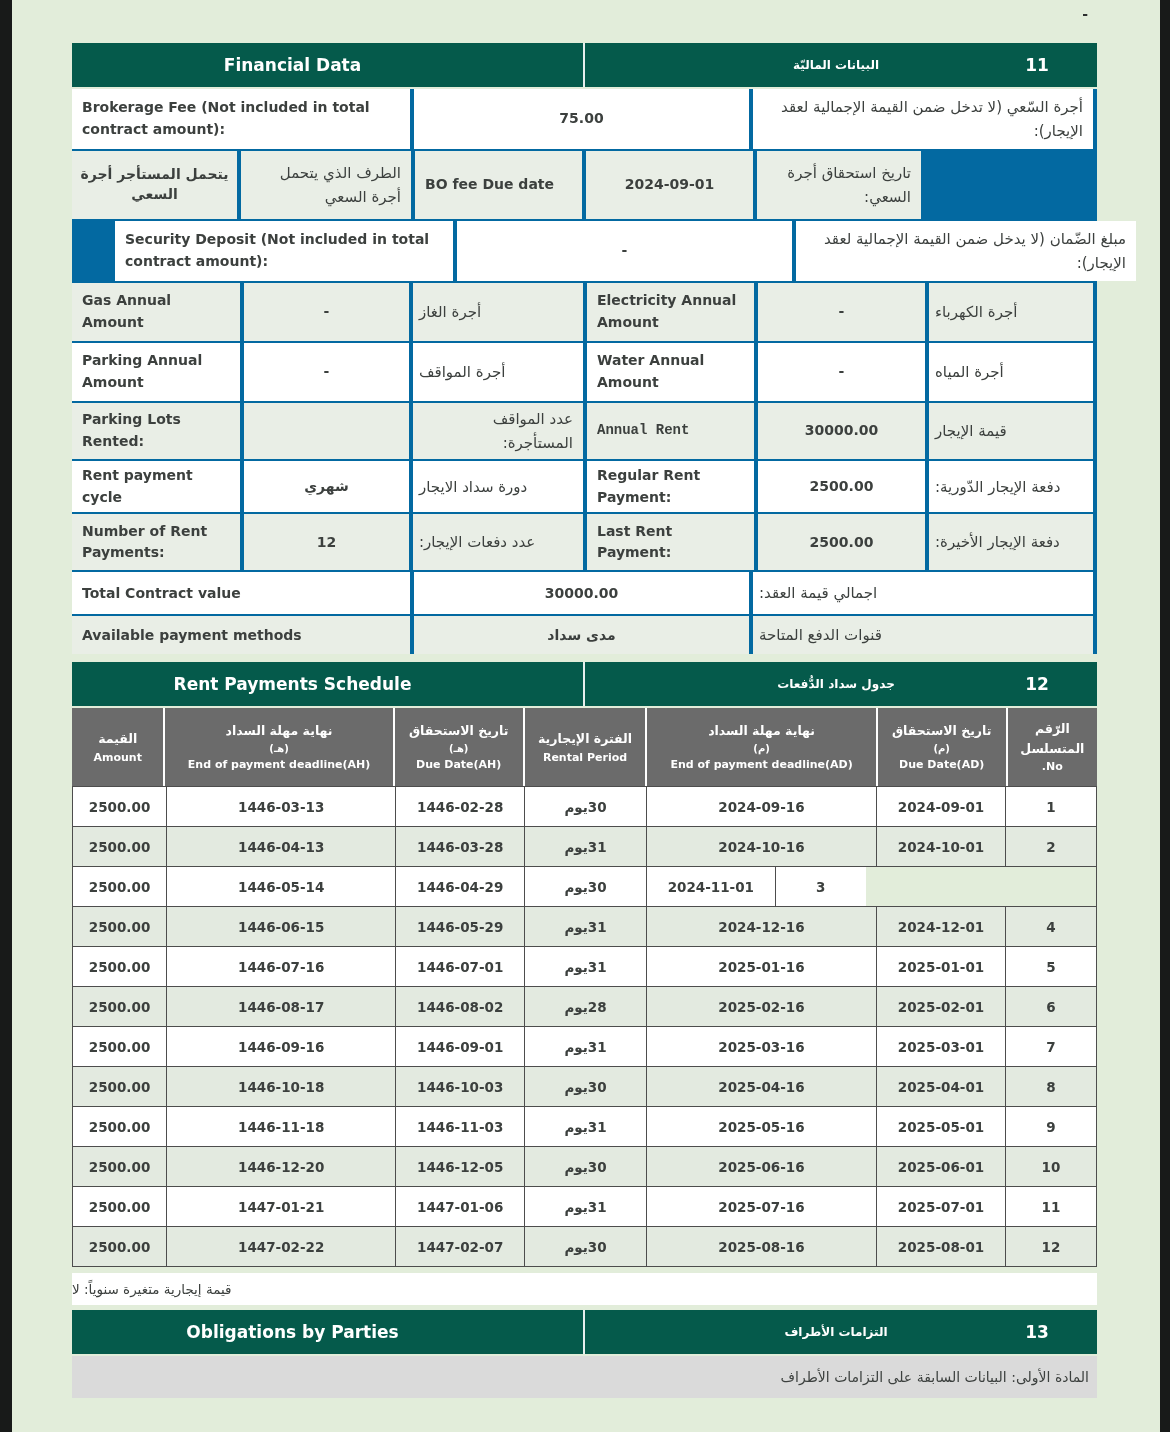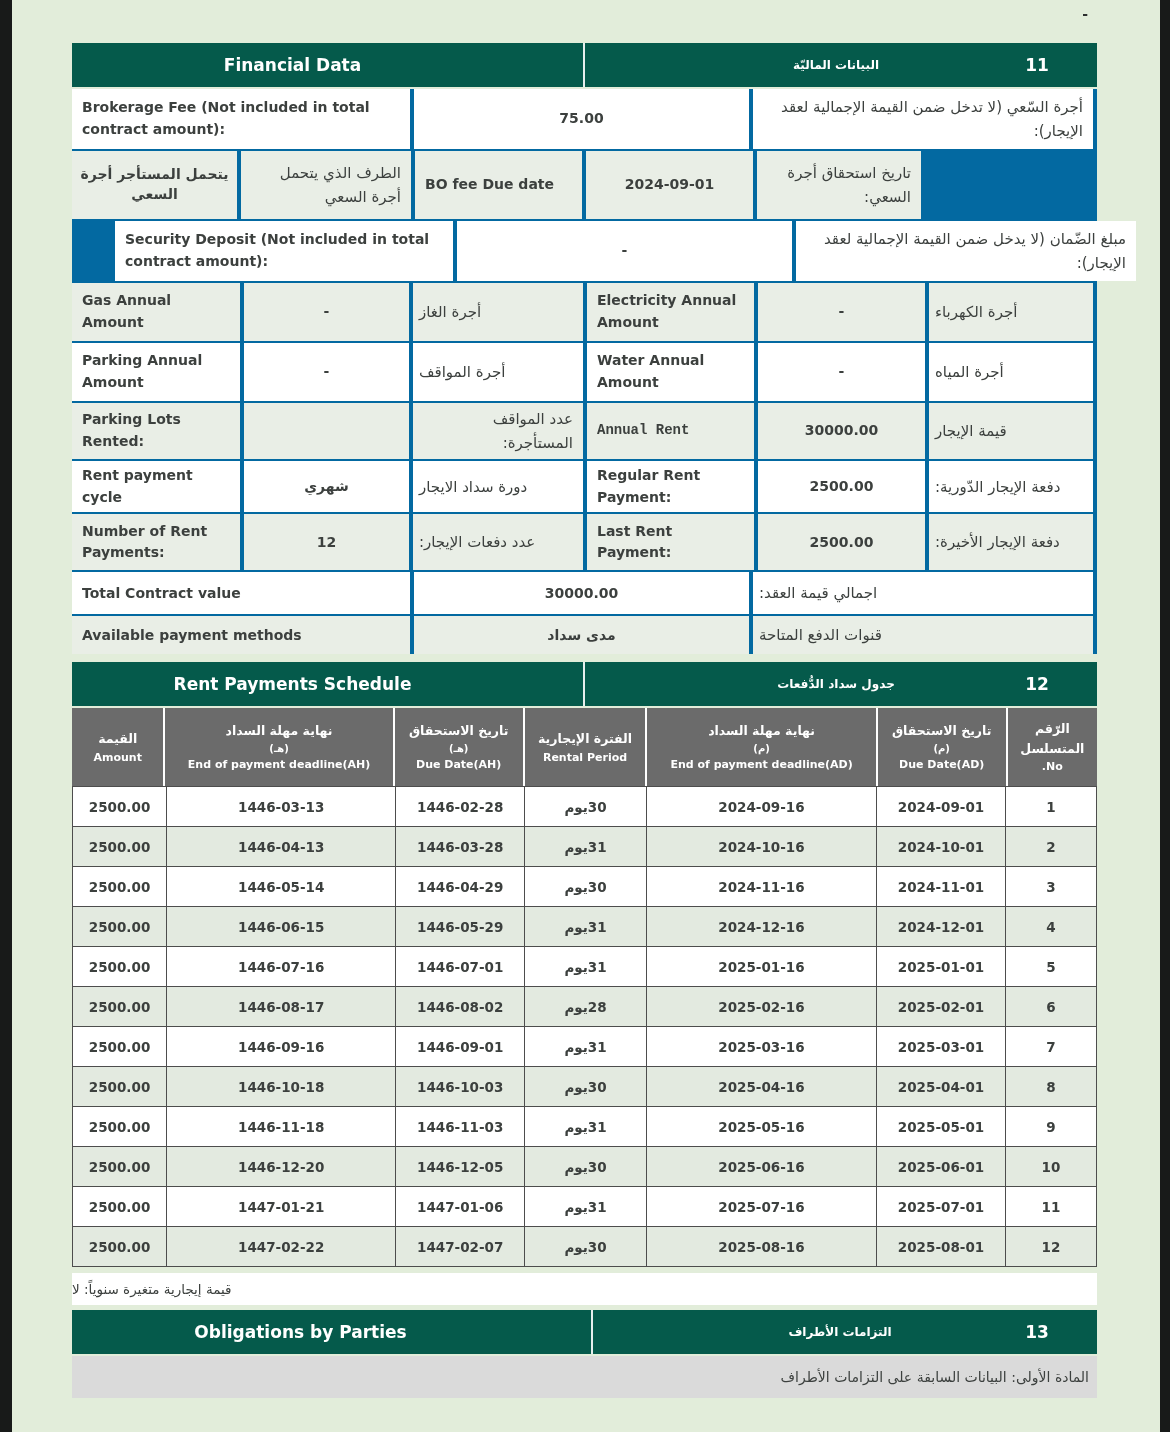--- a/index.html
+++ b/index.html
@@ -133,21 +133,21 @@
   .note-row {
     margin-top: 6px;
     height: 32px;
     background: #fff;
     display: flex; align-items: center; justify-content: flex-end;
     direction: rtl;
     padding-right: 8px;
     font-size: 13.5px;
     color: #3c403e;
   }
-  .obl-header { margin-top: 5px; padding-left: 8px; }
+  .obl-header { margin-top: 5px; }
   .gray-row {
     margin-top: 1px;
     height: 42px;
     background: #dadada;
     display: flex; align-items: center;
     direction: rtl;
     padding-right: 8px;
     font-size: 14px;
     color: #3c403e;
   }
@@ -300,21 +300,20 @@
             <div class="t-cell c3 rtl">31يوم</div>
             <div class="t-cell c4">2024-10-16</div>
             <div class="t-cell c5">2024-10-01</div>
             <div class="t-cell c6">2</div>
           </div>
           <div class="t-row">
             <div class="t-cell c0">2500.00</div>
             <div class="t-cell c1">1446-05-14</div>
             <div class="t-cell c2">1446-04-29</div>
             <div class="t-cell c3 rtl">30يوم</div>
-            <div class="t-cell c4">2024-11-16</div>
             <div class="t-cell c5">2024-11-01</div>
             <div class="t-cell c6">3</div>
           </div>
           <div class="t-row alt">
             <div class="t-cell c0">2500.00</div>
             <div class="t-cell c1">1446-06-15</div>
             <div class="t-cell c2">1446-05-29</div>
             <div class="t-cell c3 rtl">31يوم</div>
             <div class="t-cell c4">2024-12-16</div>
             <div class="t-cell c5">2024-12-01</div>

